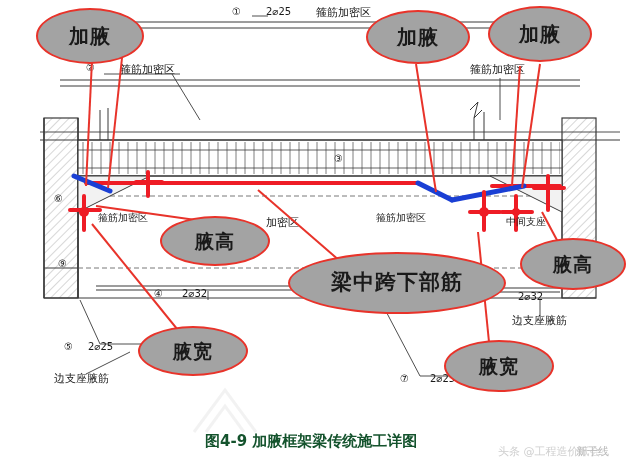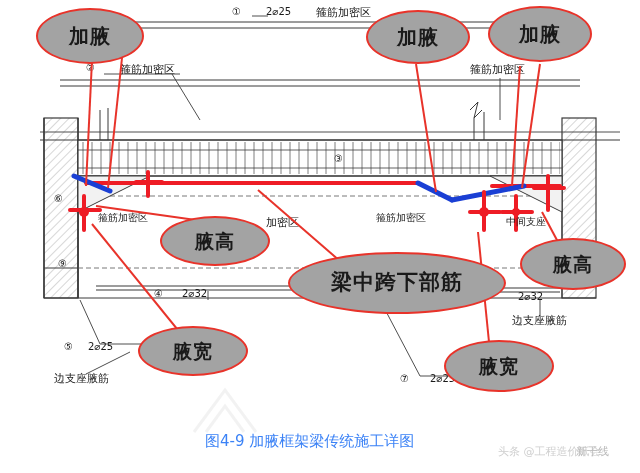--- a/index.html
+++ b/index.html
@@ -38,22 +38,22 @@
     box-sizing: border-box;
   }
   .lbl {
     position: absolute;
     color: #1a1a1a;
     white-space: nowrap;
     font-family: "DejaVu Sans", "Liberation Sans", sans-serif;
   }
   .caption {
     position: absolute;
-    color: #3b82f6;
-    font-weight: normal;
+    color: #14532d;
+    font-weight: bold;
     white-space: nowrap;
     padding-left: 13px;
   }
   .watermark {
     position: absolute;
     color: #cfcfcf;
     white-space: nowrap;
     font-size: 11px;
   }
   .wm-logo {

